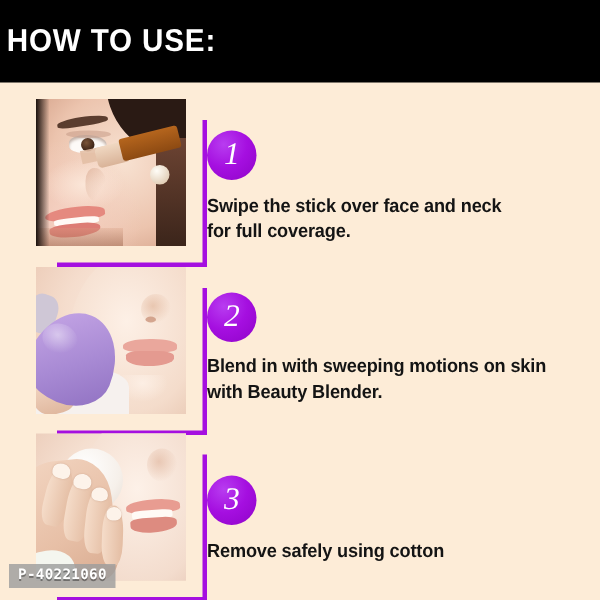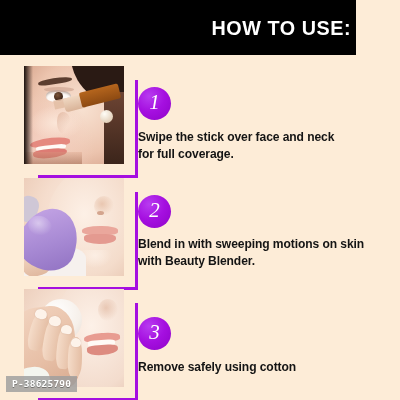--- a/index.html
+++ b/index.html
@@ -20,26 +20,26 @@
     width: 400px;
     height: 400px;
     background: #fdecd7;
     overflow: hidden;
   }
 
   
   .header-band {
     position: absolute;
     left: 0; top: 0;
-    width: 356px;
+    width: 400px;
     height: 55px;
     background: #000000;
     display: flex;
     align-items: center;
-    justify-content: flex-end;
+    justify-content: flex-start;
   }
   .header-title {
     color: #ffffff;
     font-family: "Liberation Sans Narrow", "Liberation Sans", sans-serif;
     font-size: 21px;
     font-weight: bold;
     letter-spacing: 0.6px;
     transform: scaleX(0.94);
   }
 
@@ -559,15 +559,15 @@
       <div class="step-body">
         <div class="badge">3</div>
         <div class="step-text">
           <span>Remove safely using cotton</span>
         </div>
       </div>
     </div>
 
   </div>
 
-  <div class="watermark">P-38625790</div>
+  <div class="watermark">P-40221060</div>
 
 </div>
 
 </body></html>

